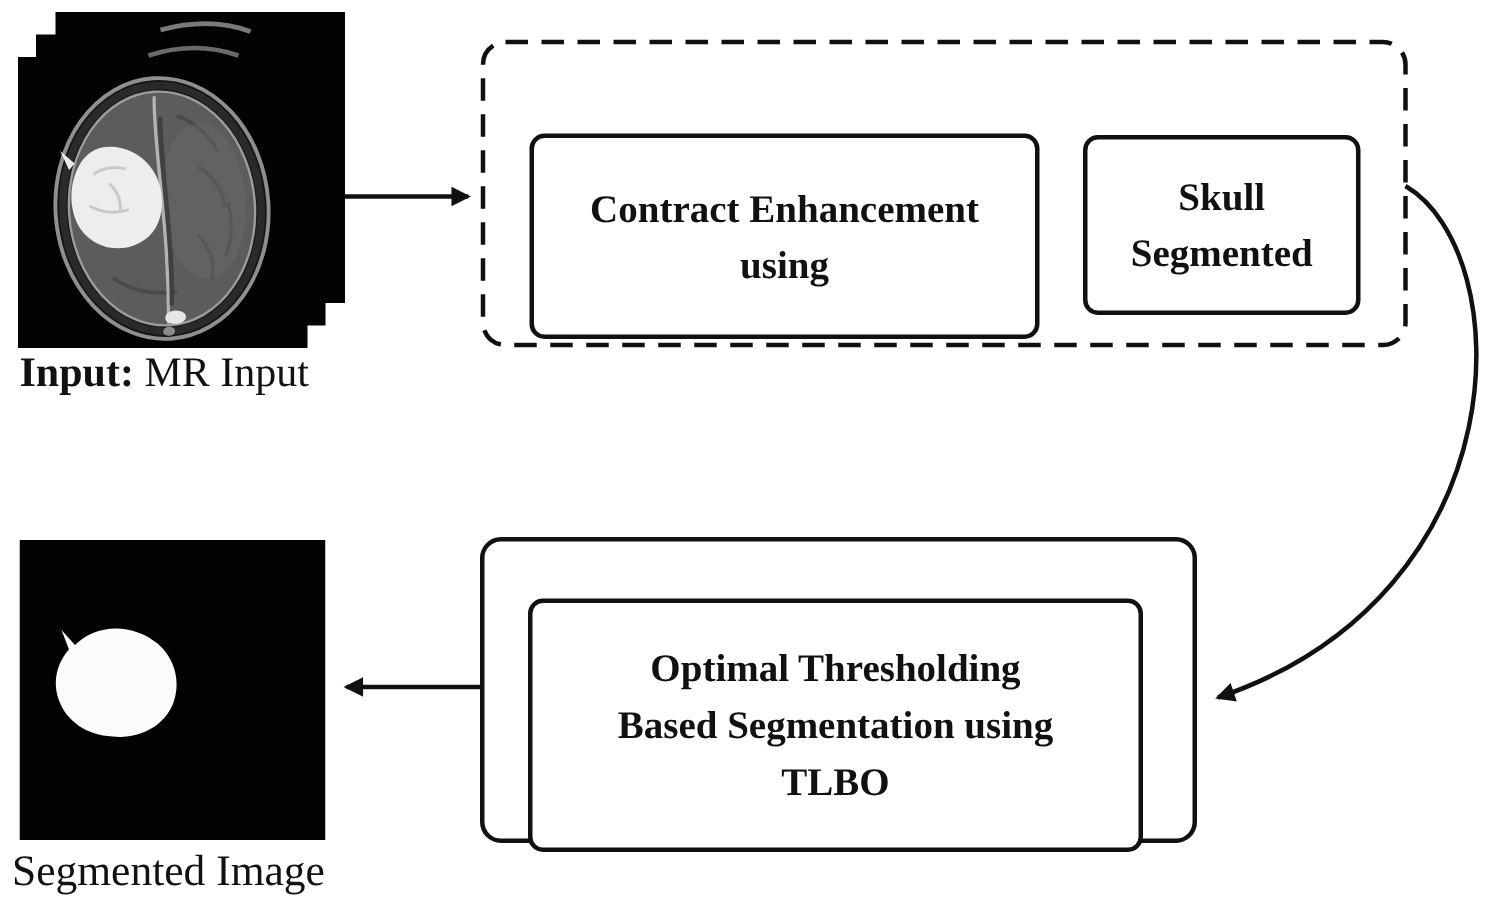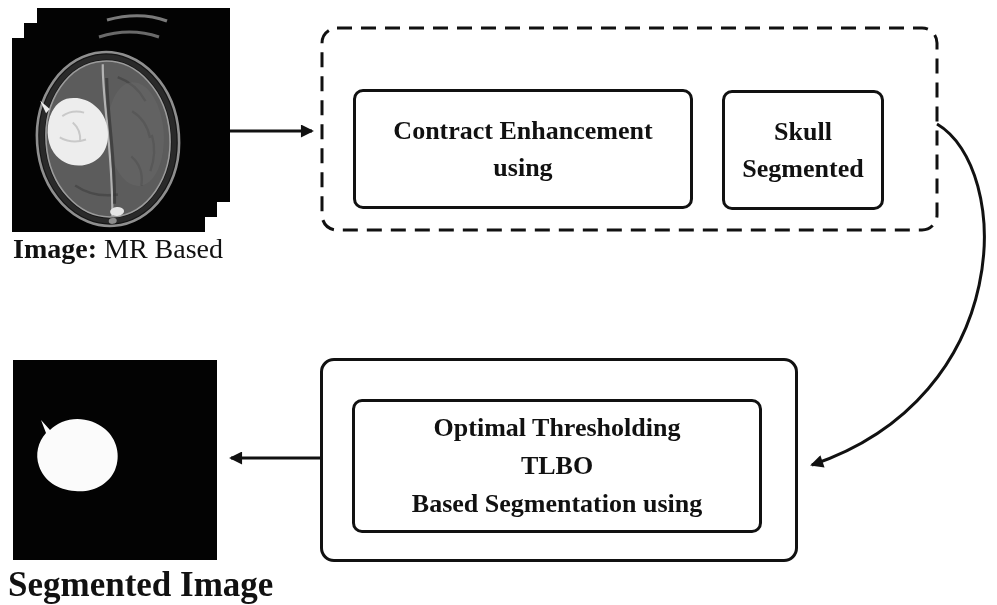--- a/index.html
+++ b/index.html
@@ -15,21 +15,21 @@
   }
   .pre-title{
     position:absolute;left:352px;top:48px;font-weight:700;font-size:27px;white-space:nowrap;
   }
   .seg-outer{
     position:absolute;left:320px;top:358px;width:478px;height:204px;
     border:3px solid #111;border-radius:14px;background:#fff;box-sizing:border-box;
   }
   .caption{position:absolute;font-size:28px;white-space:nowrap;}
   .caption b{font-weight:700;}
-  .caption-seg{position:absolute;font-size:35px;font-weight:700;white-space:nowrap;}
+  .caption-seg{position:absolute;font-size:29px;font-weight:400;white-space:nowrap;}
   .imgsvg{position:absolute;display:block;}
 </style>
 </head>
 <body>
 
 <div class="canvas">
 
   <svg class="imgsvg" style="left:12px;top:8px;" width="218" height="224" viewBox="0 0 218 224">
     <rect x="25" y="0" width="193" height="194" fill="#030303"></rect>
     <rect x="12" y="15" width="193" height="194" fill="#030303"></rect>
@@ -67,39 +67,39 @@
           <path d="M 62 112 q 8 8 6 20"></path>
         </g>
       </g>
 
       <ellipse cx="100" cy="204" rx="7" ry="4.5" fill="#e6e6e6"></ellipse>
       <ellipse cx="95" cy="213" rx="4" ry="3" fill="#8d8d8d"></ellipse>
     </g>
   </svg>
 
   <div class="caption" style="left:13px;top:233px;">
-    <b>Image:</b><span> MR Based</span>
+    <b>Input:</b><span> MR Input</span>
   </div>
 
 
-  <div class="flowbox" style="left:353px;top:89px;width:340px;height:120px;">
+  <div class="flowbox" style="left:353px;top:89px;width:340px;height:137px;">
     <span>Contract Enhancement</span>
     <span>using</span>
   </div>
 
-  <div class="flowbox" style="left:722px;top:90px;width:162px;height:120px;">
+  <div class="flowbox" style="left:722px;top:90px;width:185px;height:120px;">
     <span>Skull</span>
     <span>Segmented</span>
   </div>
 
   <div class="seg-outer"></div>
-  <div class="flowbox" style="left:352px;top:399px;width:410px;height:134px;line-height:38px;">
+  <div class="flowbox" style="left:352px;top:399px;width:410px;height:169px;line-height:38px;">
     <span>Optimal Thresholding</span>
+    <span>Based Segmentation using</span>
     <span>TLBO</span>
-    <span>Based Segmentation using</span>
   </div>
 
   <svg class="imgsvg" style="left:13px;top:360px;" width="204" height="200" viewBox="0 0 204 200">
     <rect x="0" y="0" width="204" height="200" fill="#030303"></rect>
     <path d="M 37 70 L 28 60 L 33 73 C 25 82 22 94 26 106 C 31 121 45 130 62 131
              C 80 133 96 124 102 110 C 108 96 104 79 92 69 C 80 59 63 56 49 62
              C 44 64 40 67 37 70 Z" fill="#fbfbfb"></path>
   </svg>
 
   <div class="caption-seg" style="left:8px;top:565px;">Segmented Image</div>

